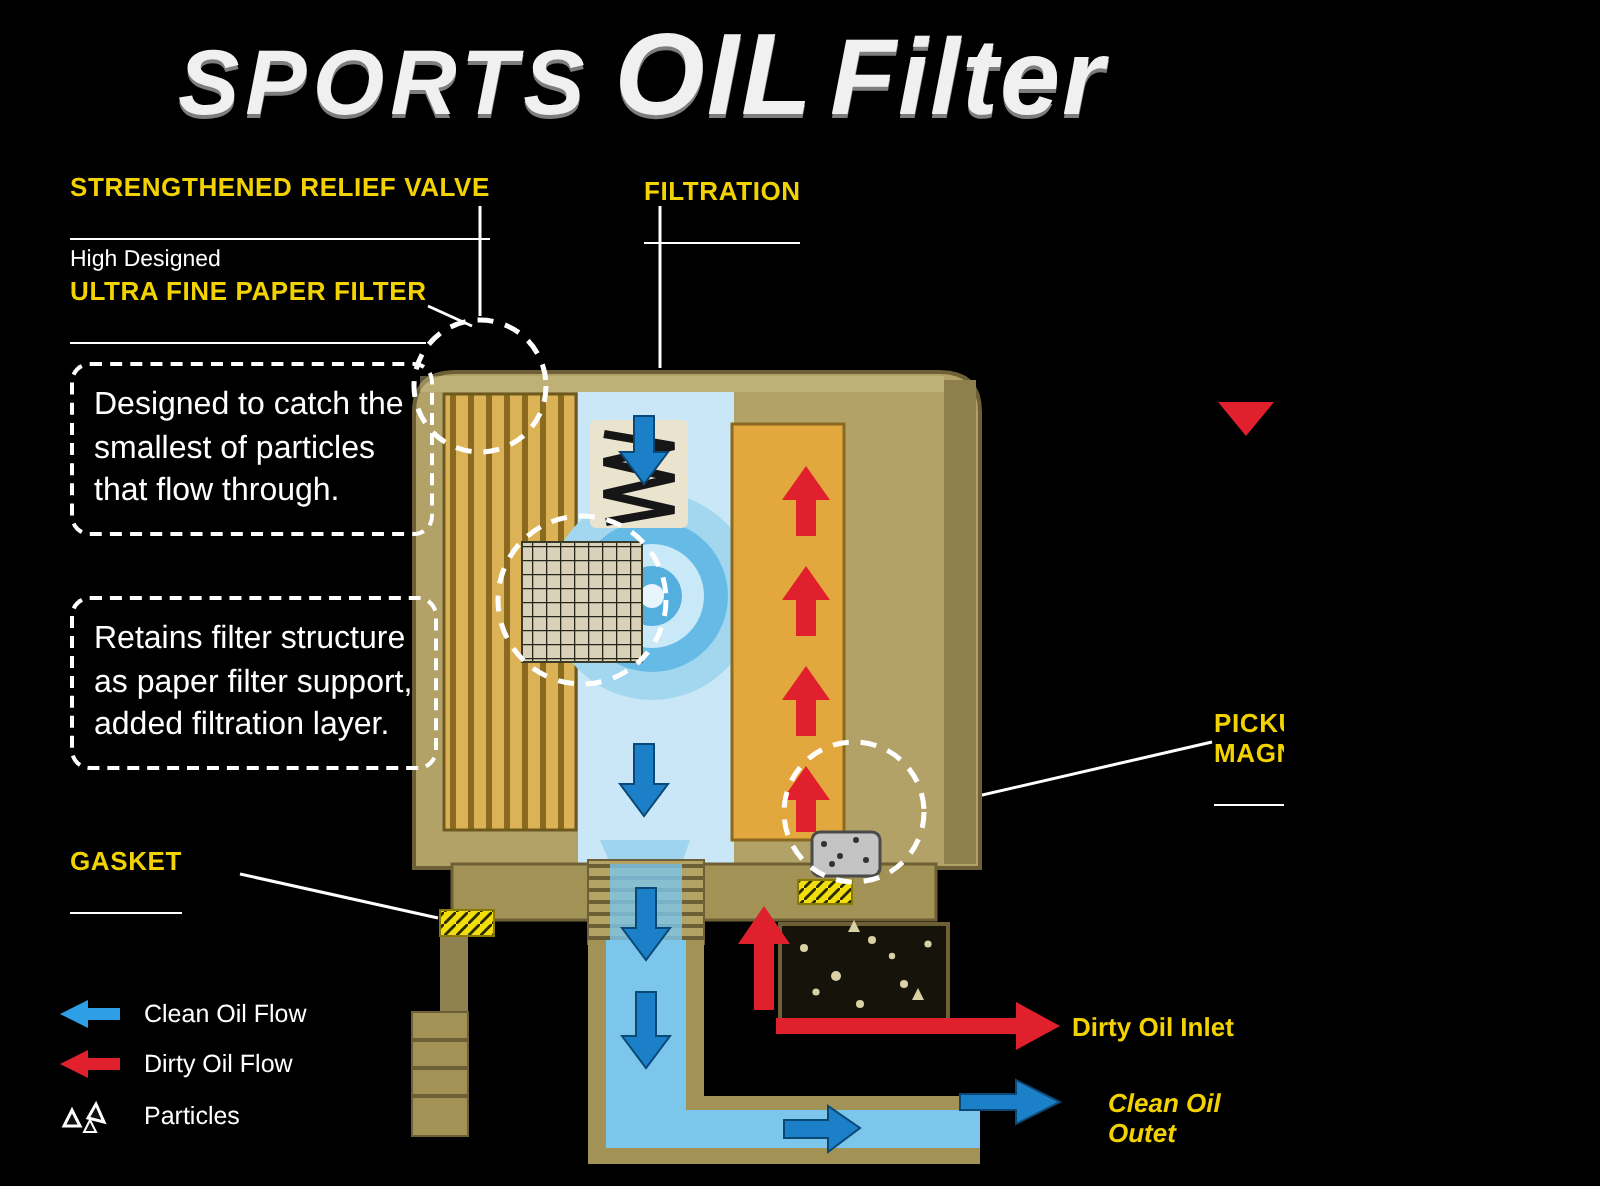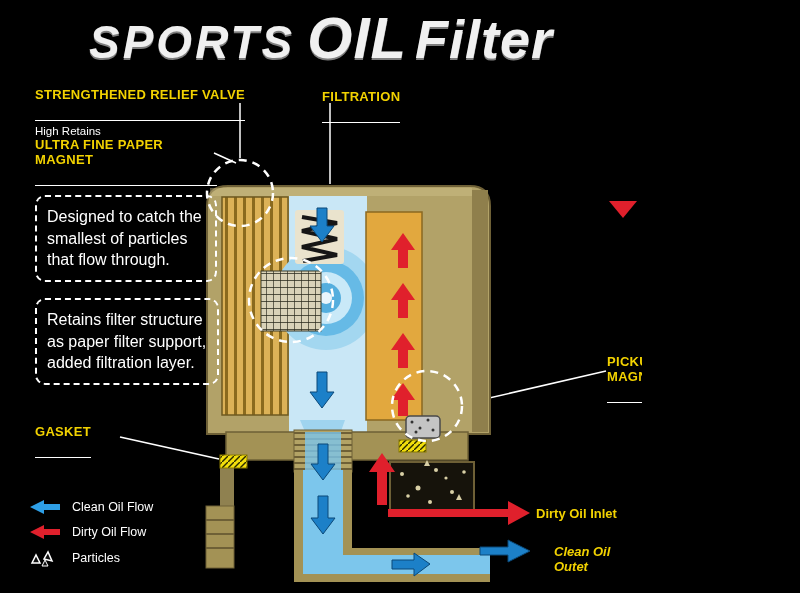--- a/index.html
+++ b/index.html
@@ -186,29 +186,29 @@
 
     <g fill="none" stroke="#fff" stroke-width="2.5" stroke-dasharray="8 6">
       <circle cx="240" cy="193" r="33"></circle>
       <circle cx="291" cy="300" r="42"></circle>
       <circle cx="427" cy="406" r="35"></circle>
     </g>
   </svg>
 
   <div class="callout" style="left:35px; top:85px;">
     <div class="yl">STRENGTHENED RELIEF VALVE</div>
-    <div class="sub">High Retains</div>
+    <div class="sub">High Designed</div>
   </div>
 
   <div class="callout" style="left:322px; top:87px;">
     <div class="yl">FILTRATION</div>
   </div>
 
   <div class="callout" style="left:35px; top:137px; width:182px;">
-    <div class="yl">ULTRA FINE PAPER MAGNET</div>
+    <div class="yl">ULTRA FINE PAPER FILTER</div>
     <div class="dashedbox">Designed to catch the smallest of particles that flow through.</div>
   </div>
 
   <div class="callout" style="left:35px; top:289px; width:184px;">
     <div class="dashedbox">Retains filter structure as paper filter support, added filtration layer.</div>
   </div>
 
   <div class="callout" style="left:35px; top:422px; width:170px;">
     <div class="yl">GASKET</div>
   </div>

